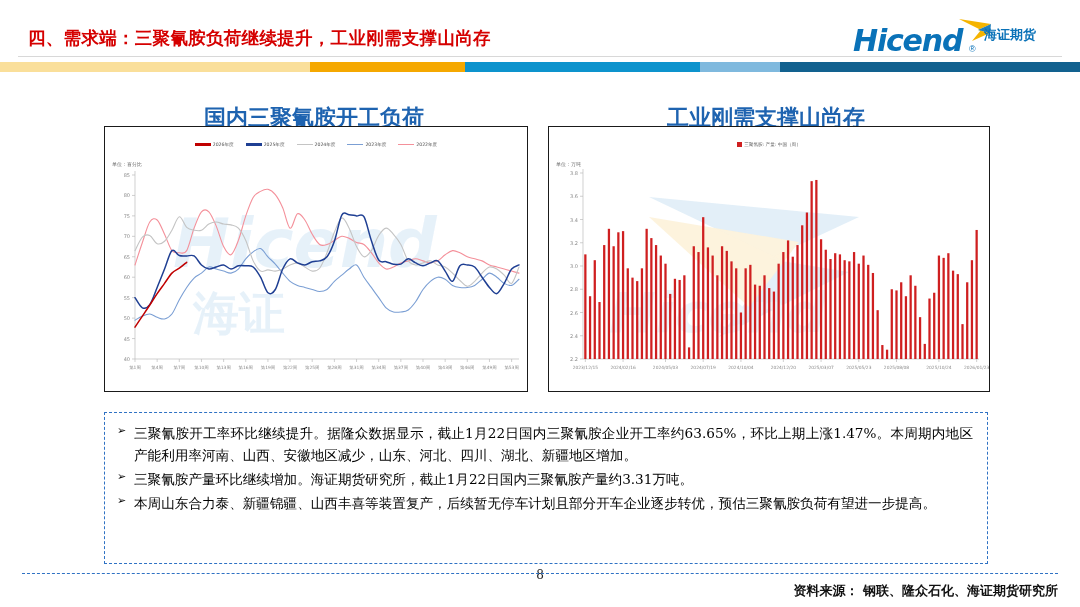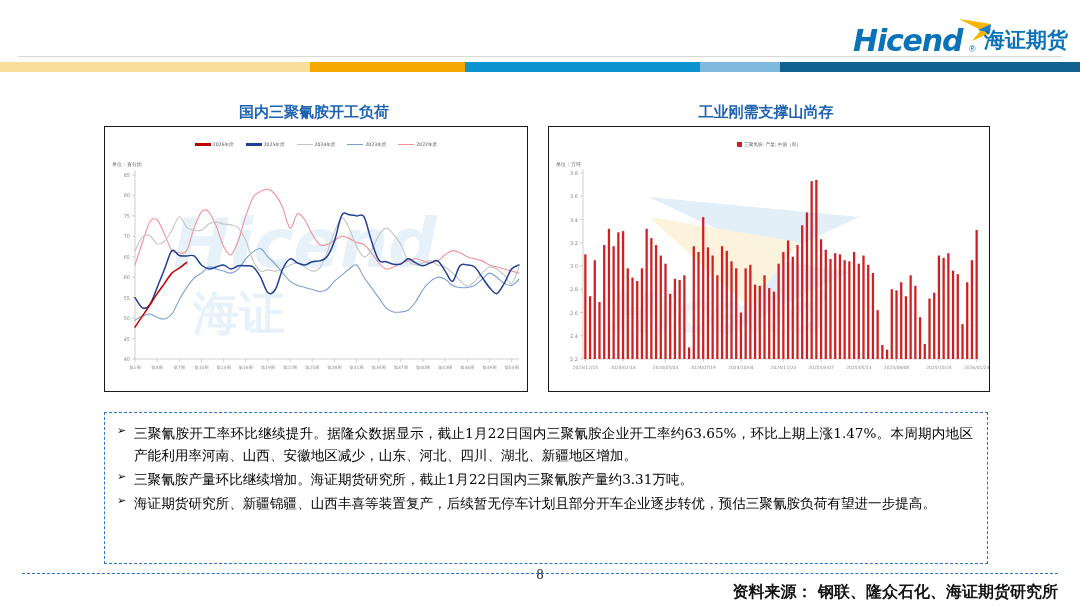--- a/index.html
+++ b/index.html
@@ -24,30 +24,30 @@
     position:absolute;left:0;top:6px;
     font-family:"DejaVu Sans","Liberation Sans",sans-serif;
     font-size:30px;font-weight:bold;color:#0a72b8;
     letter-spacing:-1.2px;font-style:italic;
   }
   #logo-dot{position:absolute;left:116px;top:27px;font-size:9px;color:#0a72b8;}
   #logo-arrow{position:absolute;left:104px;top:0px;width:40px;height:26px;}
   #logo-cn{
     position:absolute;left:131px;top:9px;
     font-family:"DejaVu Serif","Liberation Serif",serif;
-    font-size:21px;font-weight:bold;color:#0a72b8;letter-spacing:0px;
+    font-size:13px;font-weight:bold;color:#0a72b8;letter-spacing:0px;
   }
   
   #band{position:absolute;left:0;top:62px;width:1080px;height:10px;display:flex;}
   #band > div{height:100%;}
   
   .chart-title{
     position:absolute;text-align:center;
     font-family:"DejaVu Serif","Liberation Serif",serif;
-    font-size:15px;font-weight:bold;color:#1e63b0;
+    font-size:22px;font-weight:bold;color:#1e63b0;
   }
   .chart-box{position:absolute;border:1px solid #1a1a1a;background:#fff;overflow:hidden;}
   .unit-label{position:absolute;font-size:5px;color:#666;font-family:"DejaVu Sans",sans-serif;}
   .legend-row{position:absolute;display:flex;align-items:center;gap:4px;justify-content:center;width:100%;}
   .legend-item{display:flex;align-items:center;gap:2px;margin:0 4px;}
   .legend-swatch{width:16px;height:2.2px;display:inline-block;}
   .legend-sq{width:5px;height:5px;display:inline-block;}
   .legend-text{font-size:4.6px;color:#555;font-family:"DejaVu Sans",sans-serif;white-space:nowrap;}
   .watermark{position:absolute;pointer-events:none;opacity:.5;}
   
@@ -66,27 +66,28 @@
   
   #page-no{
     position:absolute;left:0;top:568px;width:1080px;text-align:center;
     font-family:"DejaVu Serif","Liberation Serif",serif;font-size:12px;color:#222;
   }
   #footer-rule{position:absolute;left:22px;top:573px;width:1036px;height:1px;
     border-top:1.3px dashed #2f72c4;}
   #source{
     position:absolute;right:22px;top:582px;
     font-family:"DejaVu Serif","Liberation Serif",serif;
-    font-size:16px;font-weight:bold;color:#111;white-space:nowrap;
+    font-size:13px;font-weight:bold;color:#111;white-space:nowrap;
   }
 </style>
 </head>
 <body>
 
 <div id="header">
+  <div id="header-title">四、需求端：三聚氰胺负荷继续提升，工业刚需支撑山尚存</div>
   <div id="header-rule"></div>
 
   <div id="logo">
     <div id="logo-word">Hicend</div>
     <div id="logo-dot">®</div>
     <svg id="logo-arrow" viewBox="0 0 40 26">
       <path d="M2,2 L34,7 L21,13 L33,16 L15,24 L24,13 Z" fill="#f5b400"></path>
       <path d="M34,7 L21,13 L33,16 Z" fill="#1f7fc0"></path>
     </svg>
     <div id="logo-cn">海证期货</div>
@@ -347,19 +348,19 @@
   <div class="bullet">
     <span class="arrow">➢</span>
     <span class="btext">三聚氰胺开工率环比继续提升。据隆众数据显示，截止1月22日国内三聚氰胺企业开工率约63.65%，环比上期上涨1.47%。本周期内地区产能利用率河南、山西、安徽地区减少，山东、河北、四川、湖北、新疆地区增加。</span>
   </div>
   <div class="bullet">
     <span class="arrow">➢</span>
     <span class="btext">三聚氰胺产量环比继续增加。海证期货研究所，截止1月22日国内三聚氰胺产量约3.31万吨。</span>
   </div>
   <div class="bullet">
     <span class="arrow">➢</span>
-    <span class="btext">海证期货研究所、新疆锦疆、山西丰喜等装置复产，后续暂无停车计划且部分开车企业逐步转优，预估三聚氰胺负荷有望进一步提高。</span>
+    <span class="btext">本周山东合力泰、新疆锦疆、山西丰喜等装置复产，后续暂无停车计划且部分开车企业逐步转优，预估三聚氰胺负荷有望进一步提高。</span>
   </div>
 </div>
 
 <div id="page-no">8</div>
 <div id="footer-rule"></div>
 <div id="source">资料来源： 钢联、隆众石化、海证期货研究所</div>
 
 </body></html>

